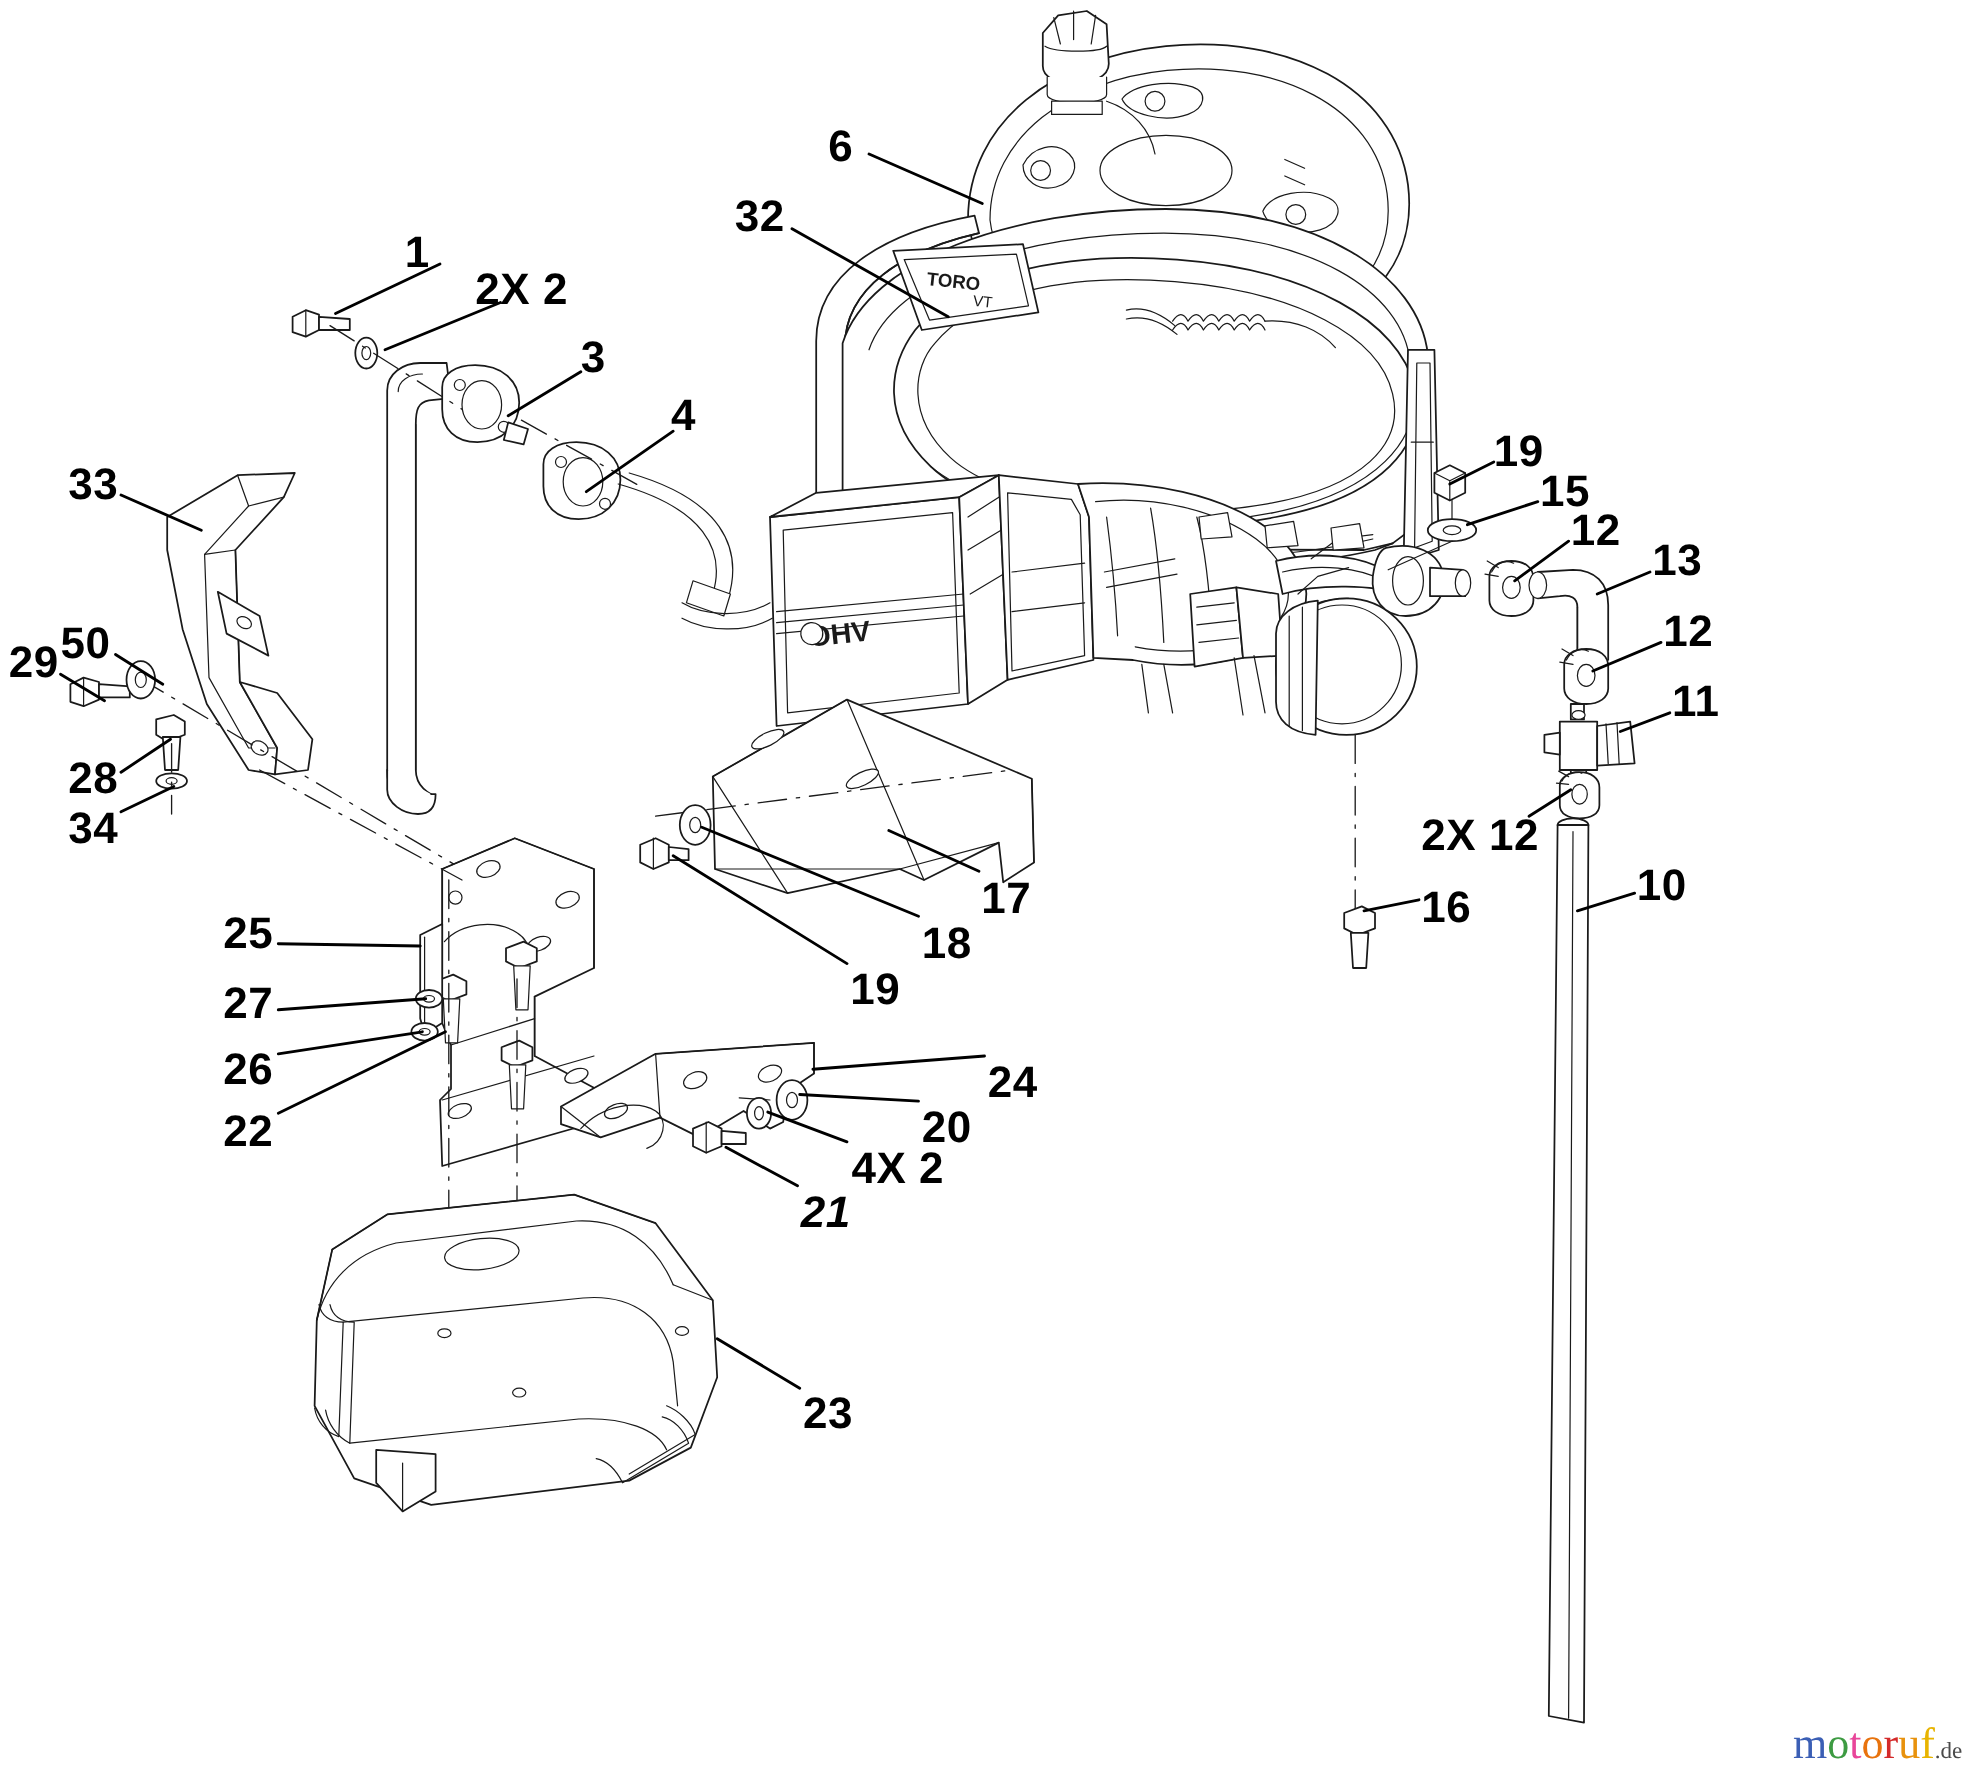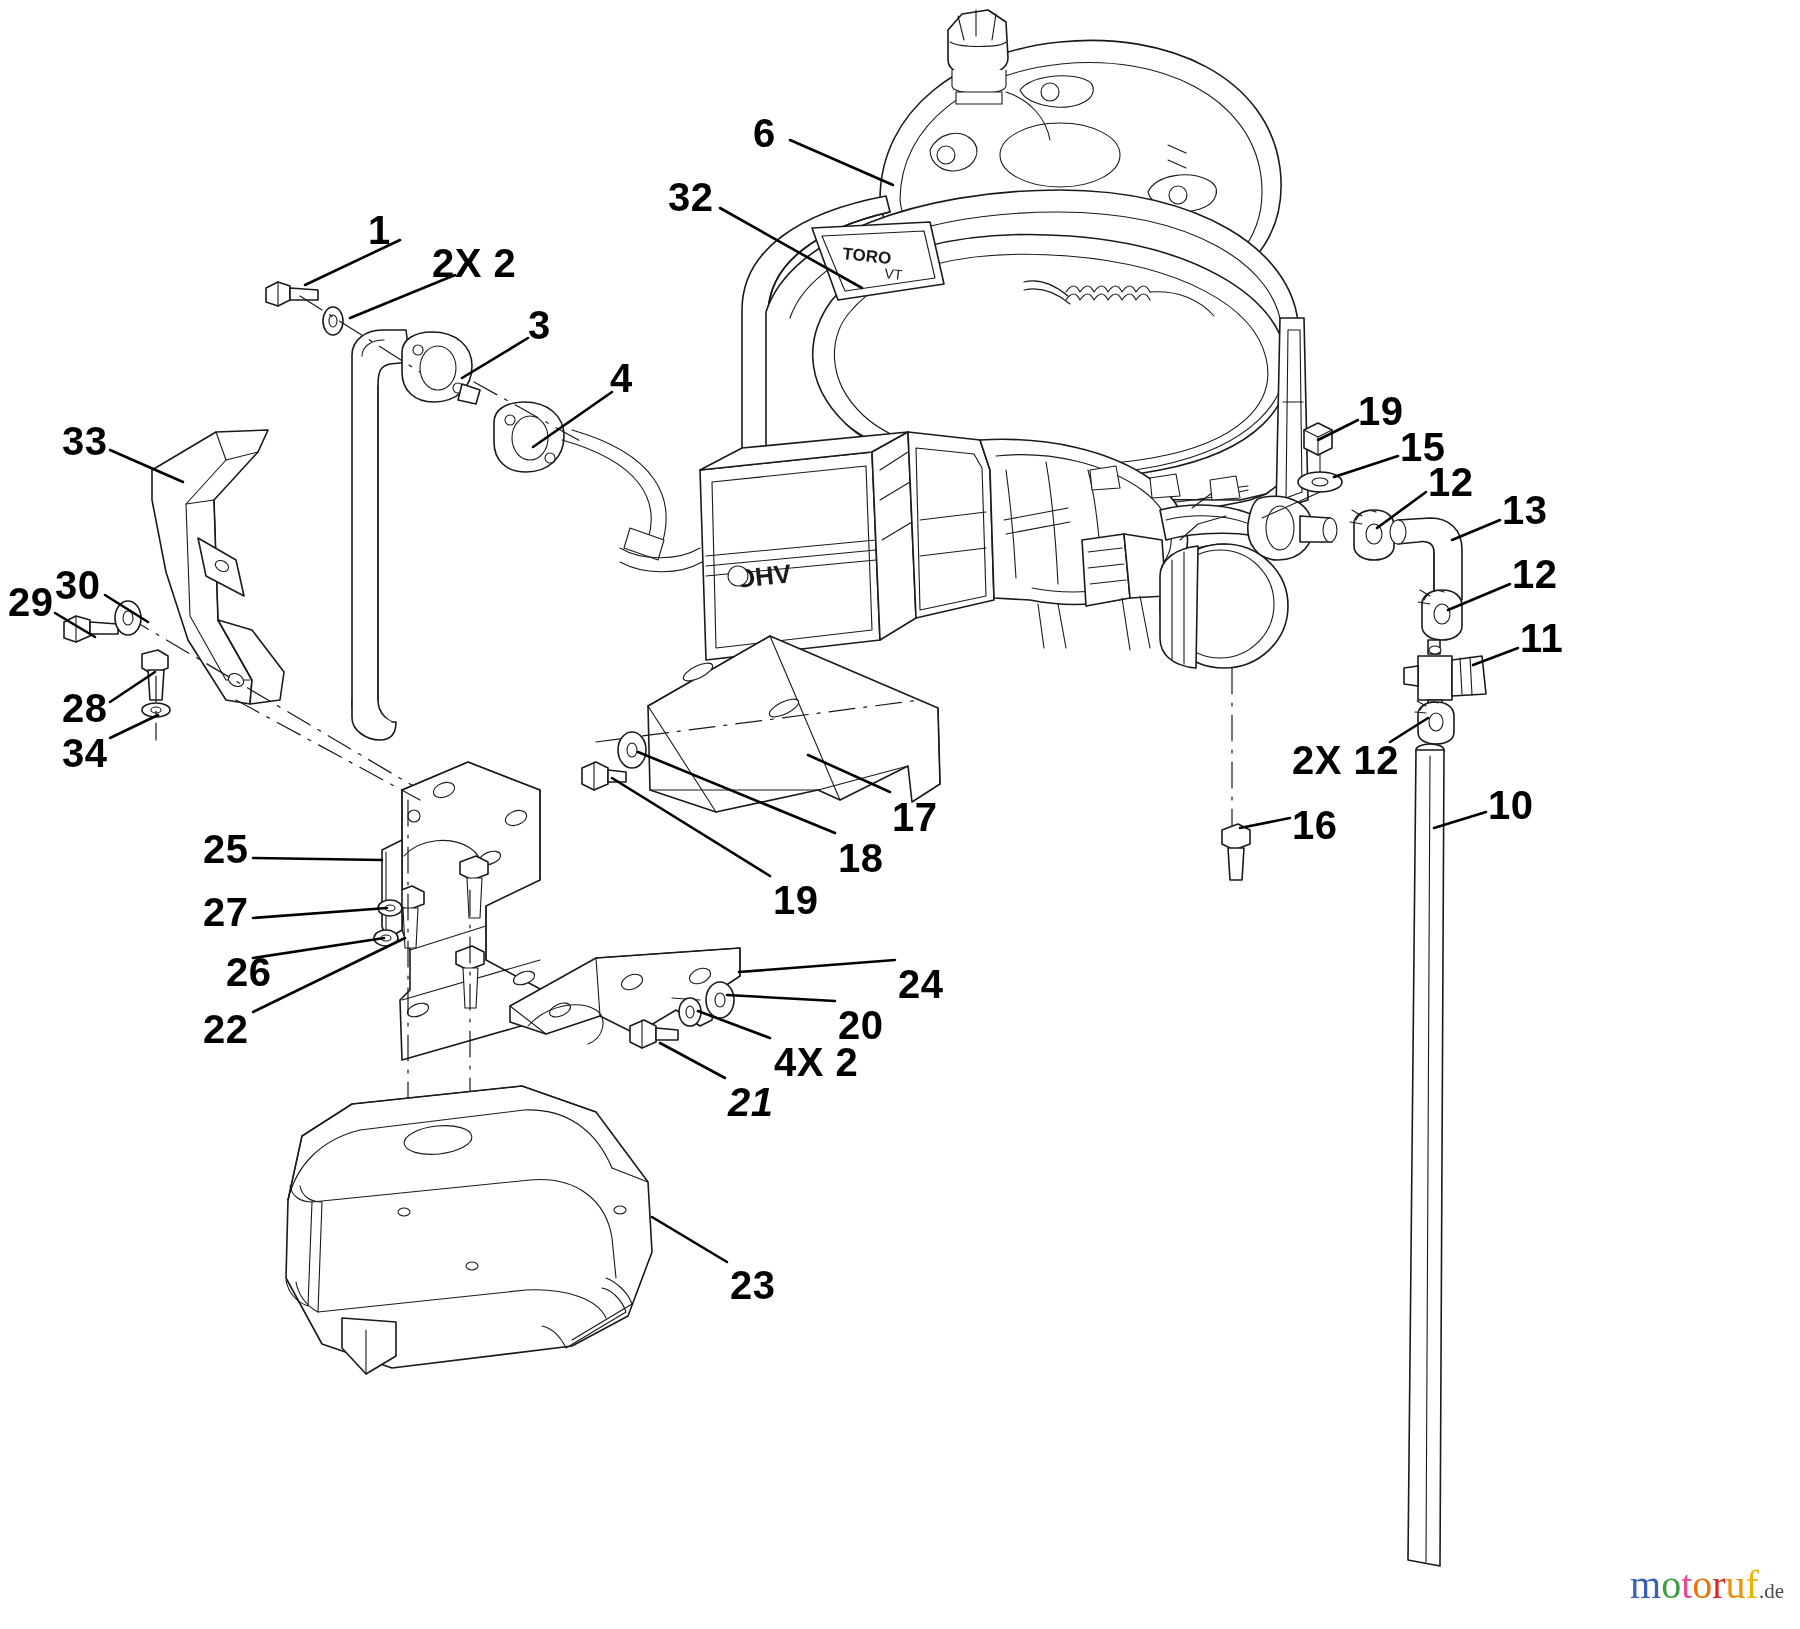--- a/index.html
+++ b/index.html
@@ -437,27 +437,27 @@
   </svg>
 
   <div id="callout-layer">
       <div class="callout" style="left: 368px; top: 210px;">1</div>
       <div class="callout" style="left: 432px; top: 243px;">2X  2</div>
       <div class="callout" style="left: 528px; top: 305px;">3</div>
       <div class="callout" style="left: 610px; top: 358px;">4</div>
       <div class="callout" style="left: 753px; top: 113px;">6</div>
       <div class="callout" style="left: 668px; top: 177px;">32</div>
       <div class="callout" style="left: 62px; top: 421px;">33</div>
-      <div class="callout" style="left: 55px; top: 565px;">30</div>
+      <div class="callout" style="left: 55px; top: 565px;">50</div>
       <div class="callout" style="left: 8px; top: 582px;">29</div>
       <div class="callout" style="left: 62px; top: 688px;">28</div>
       <div class="callout" style="left: 62px; top: 733px;">34</div>
       <div class="callout" style="left: 203px; top: 829px;">25</div>
       <div class="callout" style="left: 203px; top: 892px;">27</div>
-      <div class="callout" style="left: 203px; top: 952px; margin-left: 23px;">26</div>
+      <div class="callout" style="left: 203px; top: 952px;">26</div>
       <div class="callout" style="left: 203px; top: 1009px;">22</div>
       <div class="callout" style="left: 892px; top: 797px;">17</div>
       <div class="callout" style="left: 838px; top: 838px;">18</div>
       <div class="callout" style="left: 773px; top: 880px;">19</div>
       <div class="callout" style="left: 898px; top: 964px;">24</div>
       <div class="callout" style="left: 838px; top: 1005px;">20</div>
       <div class="callout" style="left: 774px; top: 1042px;">4X  2</div>
       <div class="callout" style="left: 728px; top: 1082px; font-style: italic;">21</div>
       <div class="callout" style="left: 730px; top: 1265px;">23</div>
       <div class="callout" style="left: 1358px; top: 391px;">19</div>

